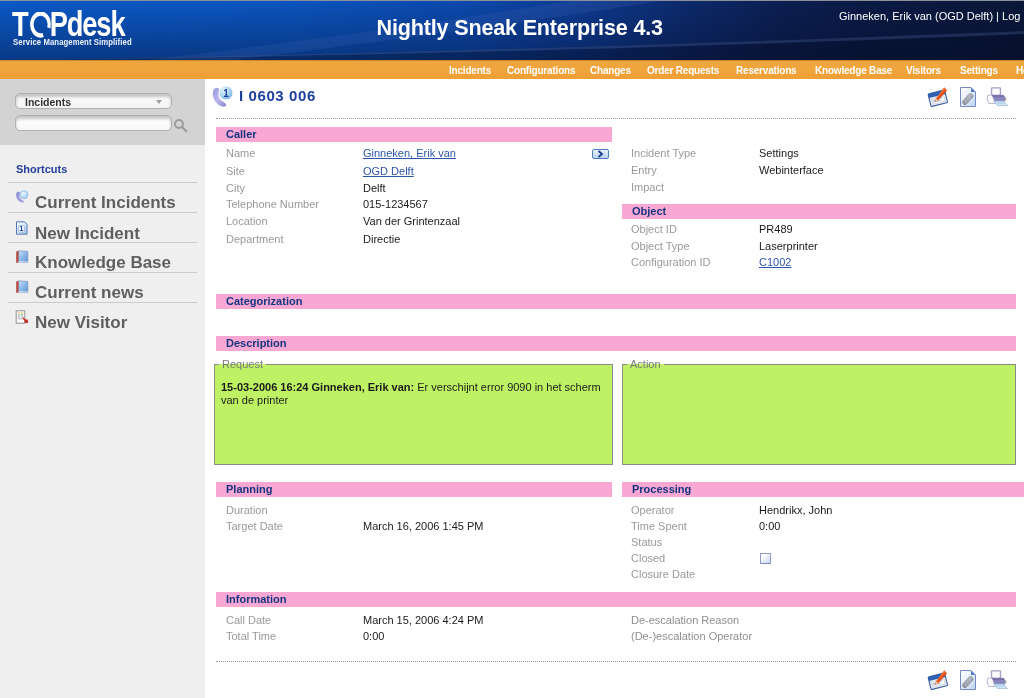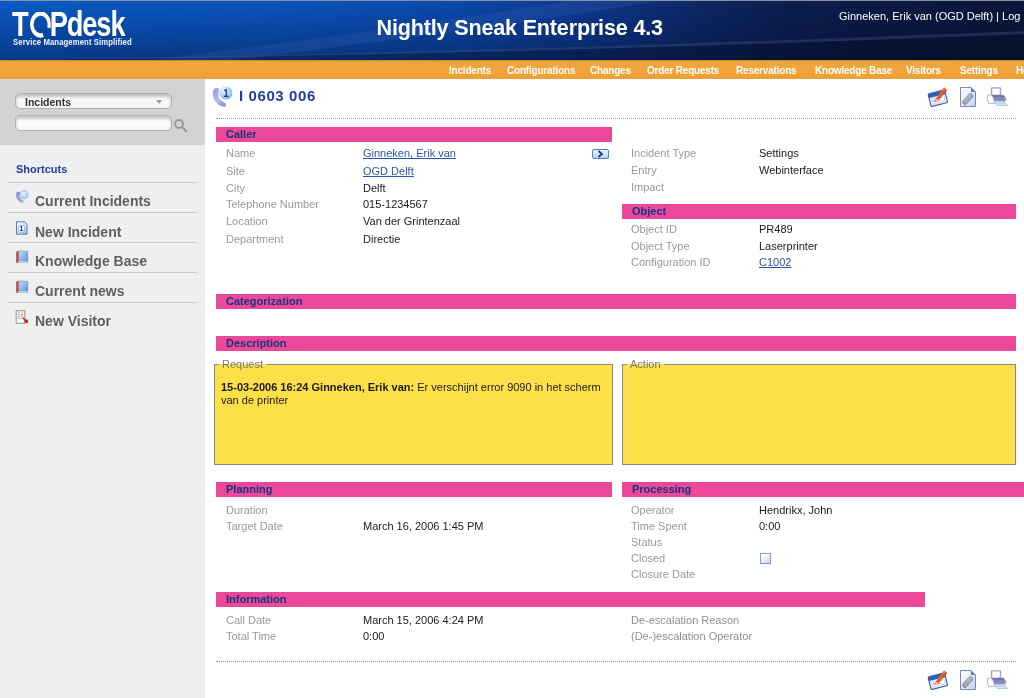--- a/index.html
+++ b/index.html
@@ -31,32 +31,32 @@
   border:1px solid #b0b0b0; background:linear-gradient(#fcfcfc,#f3f3f3);
   box-shadow:inset 0 3px 3px rgba(0,0,0,0.22); }
 #dd { top:14px; }
 #dd .ddtext { position:absolute; left:9px; top:2px; font-size:10.5px; font-weight:bold; color:#333; }
 #dd .tri { position:absolute; right:9px; top:6px; width:0; height:0; border-left:3.5px solid transparent; border-right:3.5px solid transparent; border-top:4.5px solid #9d9d9d; }
 #search { top:36px; background:linear-gradient(#fff,#f7f7f7); }
 #shortcuts-title { position:absolute; left:16px; top:84px; font-size:11px; font-weight:bold; color:#24409a; }
 .sdiv { position:absolute; left:8px; width:189px; height:0; border-top:1px solid #cccccc; }
 .srow { position:absolute; left:0; width:205px; height:30px; }
 .srow .ictr { position:absolute; left:15px; top:5px; width:14px; height:14px; }
-.srow .stext { position:absolute; left:35px; top:8px; font-size:14px; font-weight:bold; color:#5f5f5f; }
-
-
-.secbar { position:absolute; height:15px; background:#ec4899; }
+.srow .stext { position:absolute; left:35px; top:8px; font-size:17px; font-weight:bold; color:#5f5f5f; }
+
+
+.secbar { position:absolute; height:15px; background:#f9a8d4; }
 .secbar span { position:absolute; left:10px; top:1px; font-size:11px; font-weight:bold; color:#16357f; }
 .dotline { position:absolute; height:0; border-top:1px dotted #999; }
 .row { position:absolute; height:13px; font-size:11px; white-space:nowrap; }
 .row .lab { position:absolute; left:0; color:#999; }
 .row .val { position:absolute; left:137px; color:#1a1a1a; }
 a.lnk { color:#2c55a8; text-decoration:underline; }
 #title-text { position:absolute; left:239px; top:87px; font-size:15px; font-weight:bold; color:#1d3f9e; letter-spacing:0.6px; }
-fieldset.fs { position:absolute; border:1px solid #8a8a8a; background:#fde047; }
+fieldset.fs { position:absolute; border:1px solid #8a8a8a; background:#bef264; }
 fieldset.fs legend { font-size:11px; color:#777; margin-left:4px; padding:0 3px; }
 #reqtext { position:absolute; left:6px; top:11px; font-size:11px; color:#1a1a1a; width:380px; line-height:13px; }
 #checkbox { position:absolute; left:760px; top:553px; width:11px; height:11px; border:1px solid #939cc8; border-bottom-color:#8589bb; background:linear-gradient(135deg,#ffffff 20%,#cfe0f6 85%,#b9cff2); }
 .toolicons { position:absolute; width:90px; height:22px; }
 </style>
 </head>
 <body>
 <div id="page">
 
   <div id="header">
@@ -288,21 +288,21 @@
       <span class="lab">Status</span>
     </div>
   <div class="row" style="left:631px; top:552px">
       <span class="lab">Closed</span>
     </div>
   <div class="row" style="left:631px; top:568px">
       <span class="lab">Closure Date</span>
     </div>
   <div id="checkbox"></div>
 
-  <div class="secbar" style="left:216px; top:592px; width:709px">
+  <div class="secbar" style="left:216px; top:592px; width:800px">
       <span>Information</span>
     </div>
   <div class="row" style="left:226px; top:614px">
       <span class="lab">Call Date</span>
       <span class="val">March 15, 2006 4:24 PM</span>
     </div>
   <div class="row" style="left:226px; top:630px">
       <span class="lab">Total Time</span>
       <span class="val">0:00</span>
     </div>

